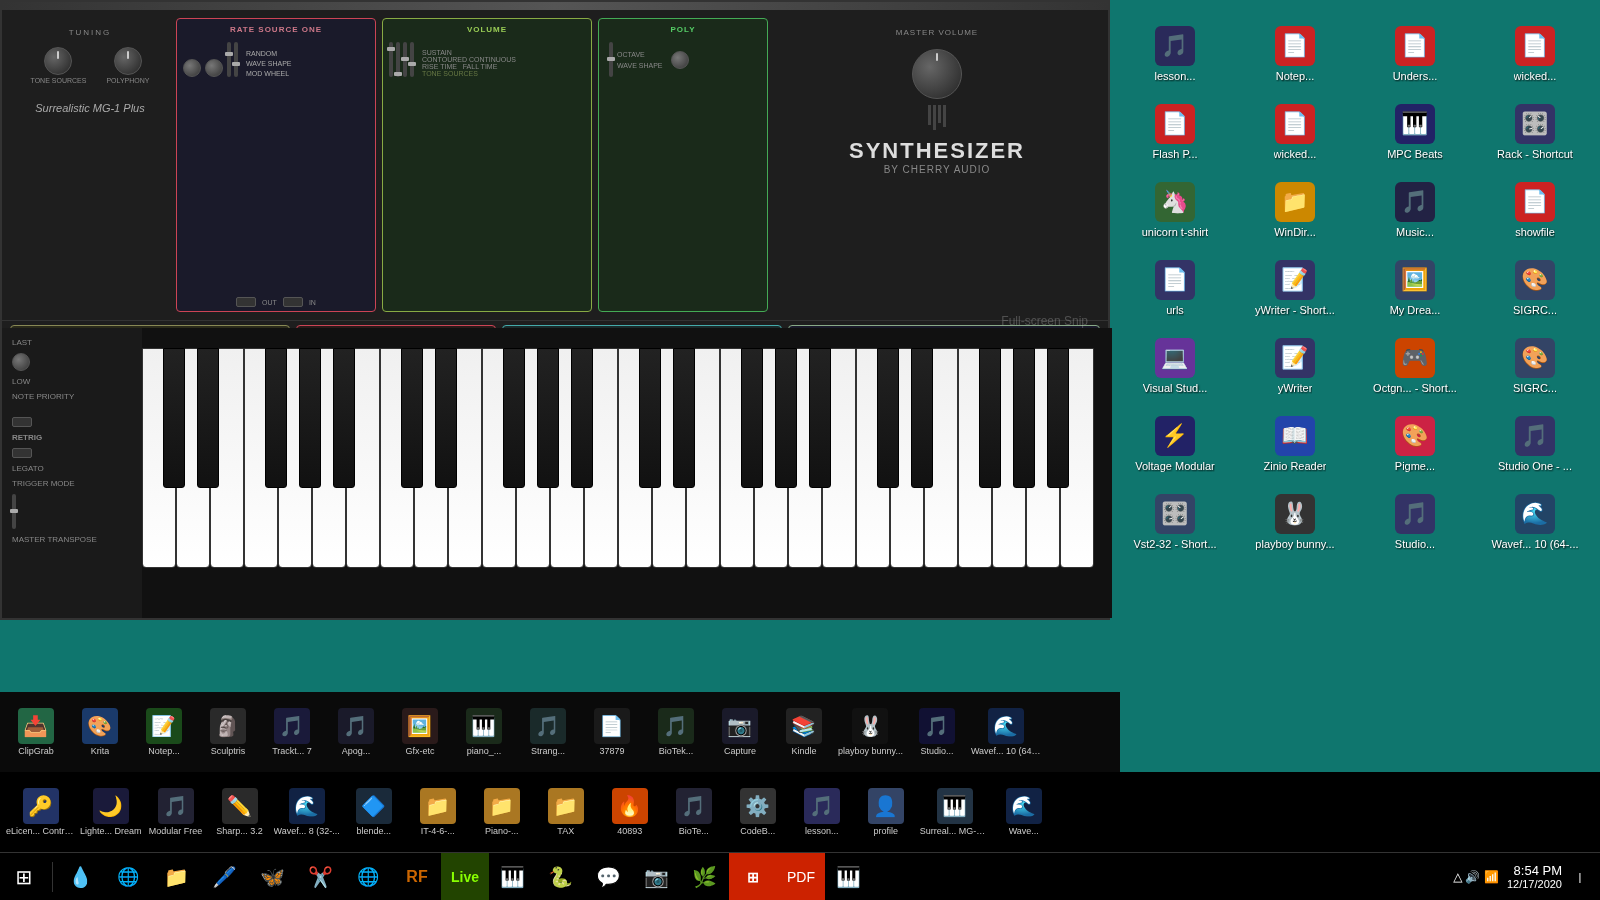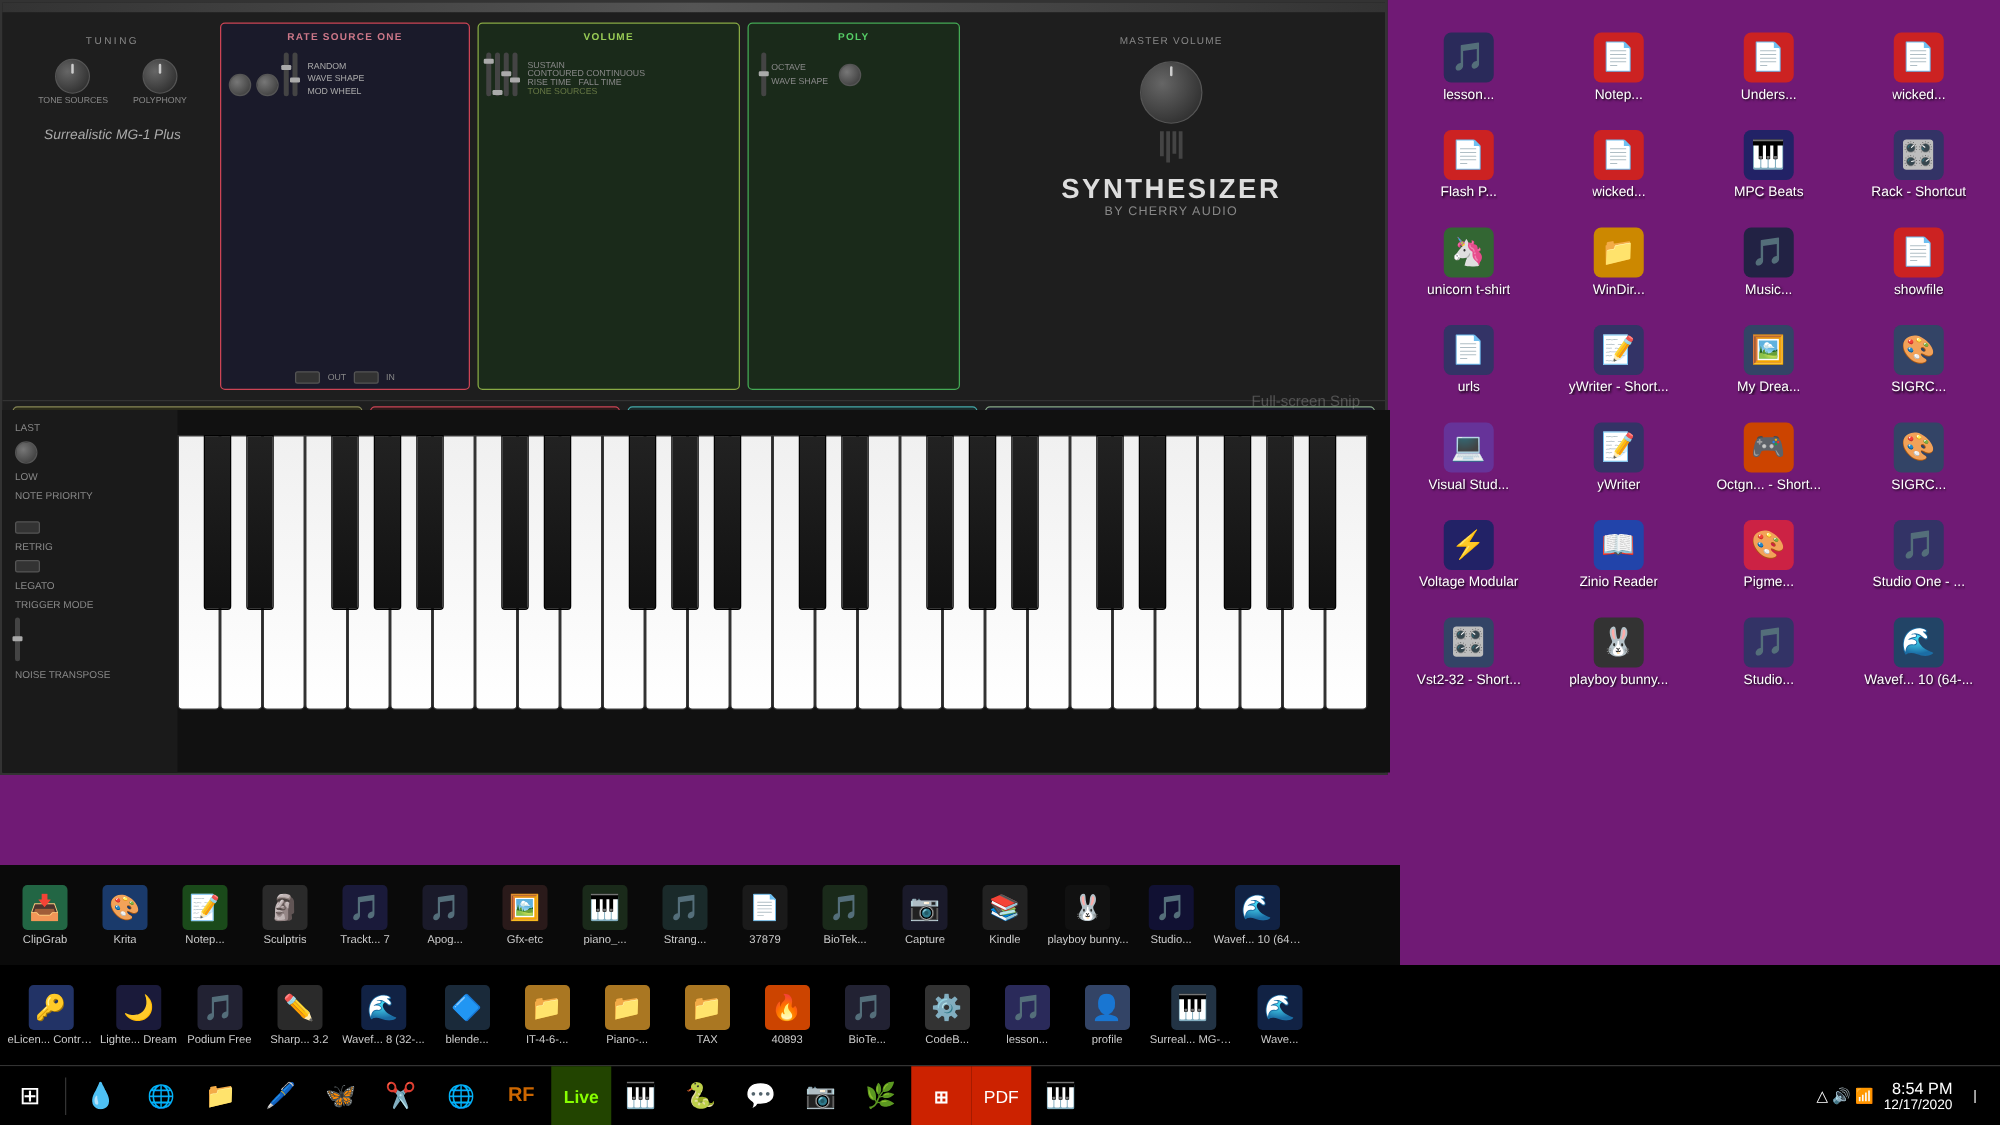--- a/index.html
+++ b/index.html
@@ -9,21 +9,21 @@
       overflow: hidden;
       font-family: 'Segoe UI', Arial, sans-serif;
       background: #1a3a6b;
       position: relative;
     }
 
     
     .desktop {
       width: 1600px;
       height: 900px;
-      background: #701a75;
+      background: #0f766e;
       position: relative;
     }
 
     
     .synth-window {
       position: absolute;
       top: 0;
       left: 0;
       width: 1110px;
       height: 620px;
@@ -748,28 +748,28 @@
 
     <div class="keyboard-section">
 
       <div class="keyboard-controls">
         <div style="font-size:8px; color:#888;">LAST</div>
         <div class="small-knob"></div>
         <div style="font-size:8px; color:#888;">LOW</div>
         <div style="font-size:8px; color:#888;">NOTE PRIORITY</div>
         <div style="height:4px;"></div>
         <div class="synth-switch"></div>
-        <div style="font-size:8px; color:#888;">RETRIG</div>
+        <div style="font-size:8px; color:#888;font-weight:bold;">RETRIG</div>
         <div class="synth-switch"></div>
         <div style="font-size:8px; color:#888;">LEGATO</div>
         <div style="font-size:8px; color:#888;">TRIGGER MODE</div>
         <div class="tiny-slider">
             <div class="tiny-slider-thumb" style="top:15px;"></div>
           </div>
-        <div style="font-size:8px; color:#888;">NOISE TRANSPOSE</div>
+        <div style="font-size:8px; color:#888;">MASTER TRANSPOSE</div>
       </div>
 
       <div class="keyboard-wrapper">
         <div class="piano-container" style="position:relative;">
 
           <div style="display:flex;">
 
             <div class="white-key"></div>
             <div class="white-key"></div>
             <div class="white-key"></div>
@@ -1019,21 +1019,21 @@
   <div class="bottom-app-icon">
         <div class="bottom-icon-img" style="background: rgb(34, 51, 102);">🔑</div>
         <div class="bottom-icon-label">eLicen... Contro...</div>
       </div>
       <div class="bottom-app-icon">
         <div class="bottom-icon-img" style="background: rgb(26, 26, 58);">🌙</div>
         <div class="bottom-icon-label">Lighte... Dream</div>
       </div>
       <div class="bottom-app-icon">
         <div class="bottom-icon-img" style="background: rgb(34, 34, 51);">🎵</div>
-        <div class="bottom-icon-label">Podium Free</div>
+        <div class="bottom-icon-label">Modular Free</div>
       </div>
       <div class="bottom-app-icon">
         <div class="bottom-icon-img" style="background: rgb(42, 42, 42);">✏️</div>
         <div class="bottom-icon-label">Sharp... 3.2</div>
       </div>
       <div class="bottom-app-icon">
         <div class="bottom-icon-img" style="background: rgb(17, 34, 68);">🌊</div>
         <div class="bottom-icon-label">Wavef... 8 (32-...</div>
       </div>
       <div class="bottom-app-icon">

